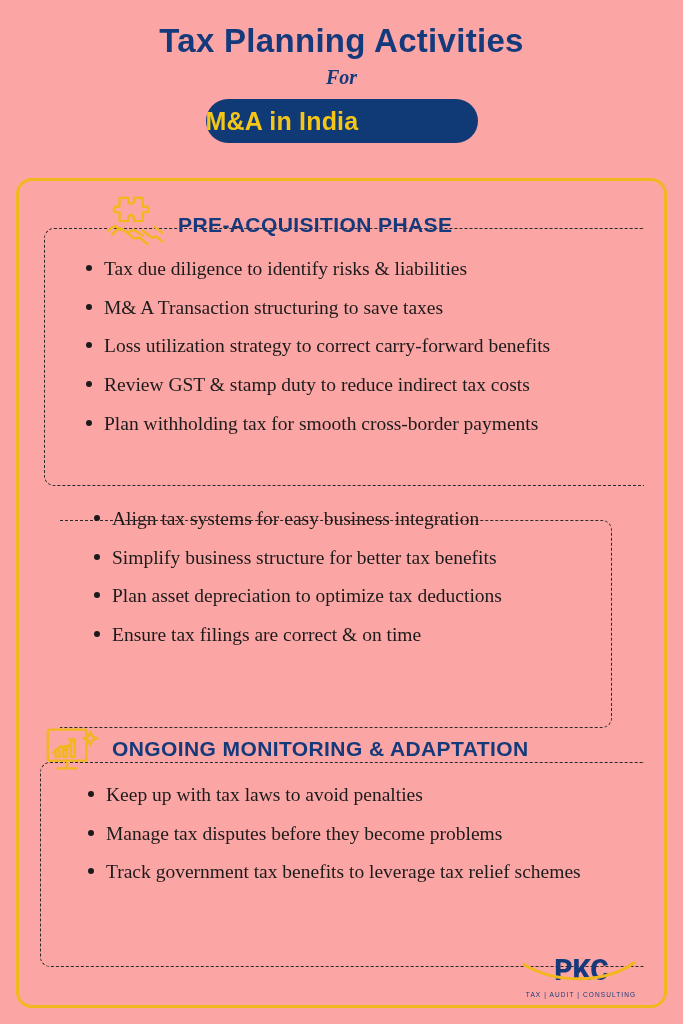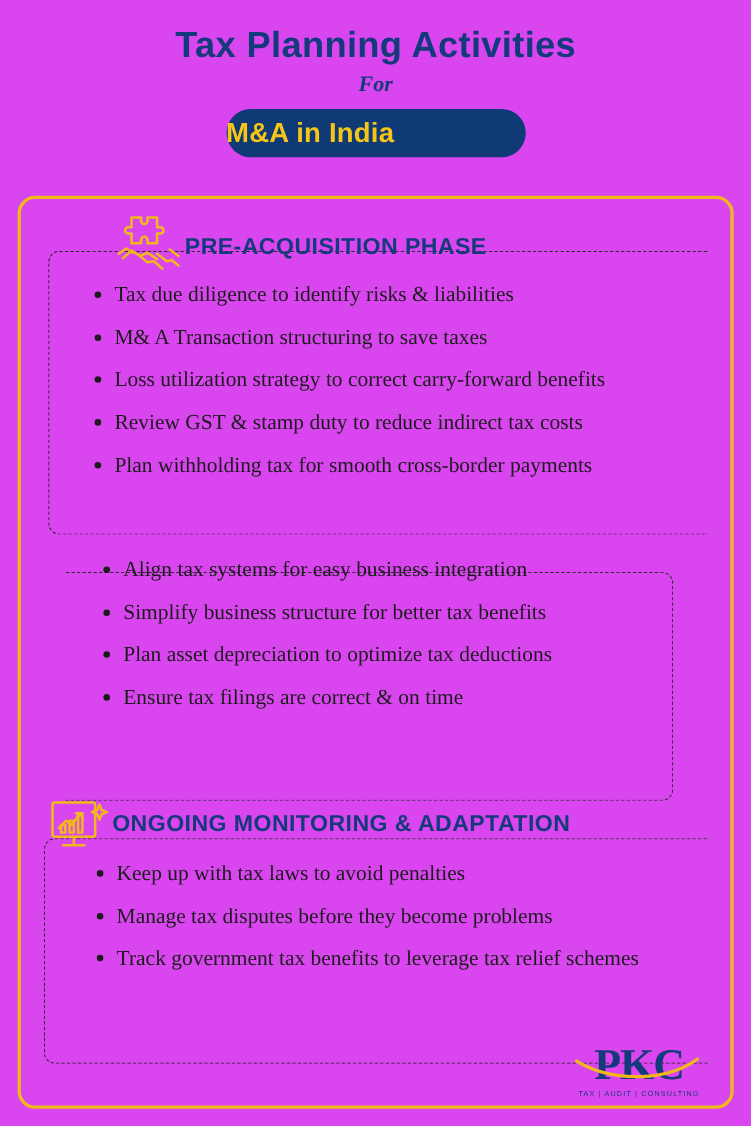--- a/index.html
+++ b/index.html
@@ -6,21 +6,21 @@
   html, body {
     width: 683px;
     height: 1024px;
     background: #ffffff;
     font-family: "Liberation Serif", serif;
   }
   .page {
     position: relative;
     width: 683px;
     height: 1024px;
-    background: #d946ef;
+    background: #fca5a5;
     overflow: hidden;
   }
 
   
   .header {
     padding-top: 22px;
     text-align: center;
   }
   .main-title {
     font-family: "Liberation Sans", sans-serif;
@@ -95,20 +95,21 @@
     border: 1.5px dashed #2b2b2b;
     border-right: none;
     border-radius: 10px 0 0 10px;
   }
 
   
   .section { position: absolute; }
   .sec-head {
     display: flex;
     align-items: center;
+    gap: 10px;
   }
   .sec-title {
     font-family: "Liberation Sans", sans-serif;
     font-weight: bold;
     font-size: 21px;
     letter-spacing: 0.4px;
     color: #143a7b;
     text-transform: uppercase;
   }
   ul.bullets {
@@ -161,23 +162,23 @@
 
   
   .logo {
     position: absolute;
     right: 36px;
     bottom: 26px;
     text-align: center;
     width: 132px;
   }
   .logo-text {
-    font-family: Liberation Serif, serif;
-    font-weight: bold;
-    font-size: 40px;
+    font-family: Liberation Mono, monospace;
+    font-weight: bold;
+    font-size: 32px;
     color: #143a7b;
     letter-spacing: -1px;
     line-height: 1;
   }
   .logo-sub {
     margin-top: 3px;
     font-family: "Liberation Sans", sans-serif;
     font-size: 6.5px;
     letter-spacing: 1.1px;
     color: #143a7b;

